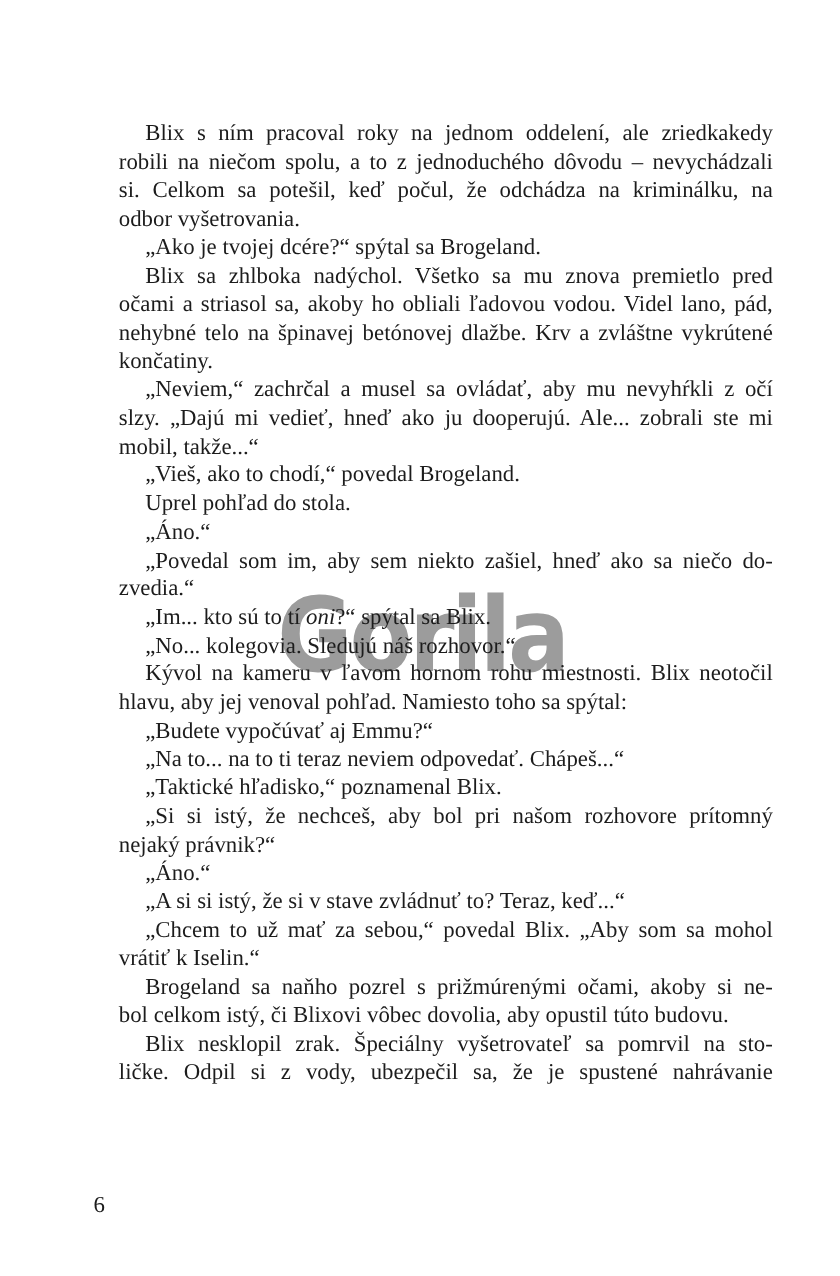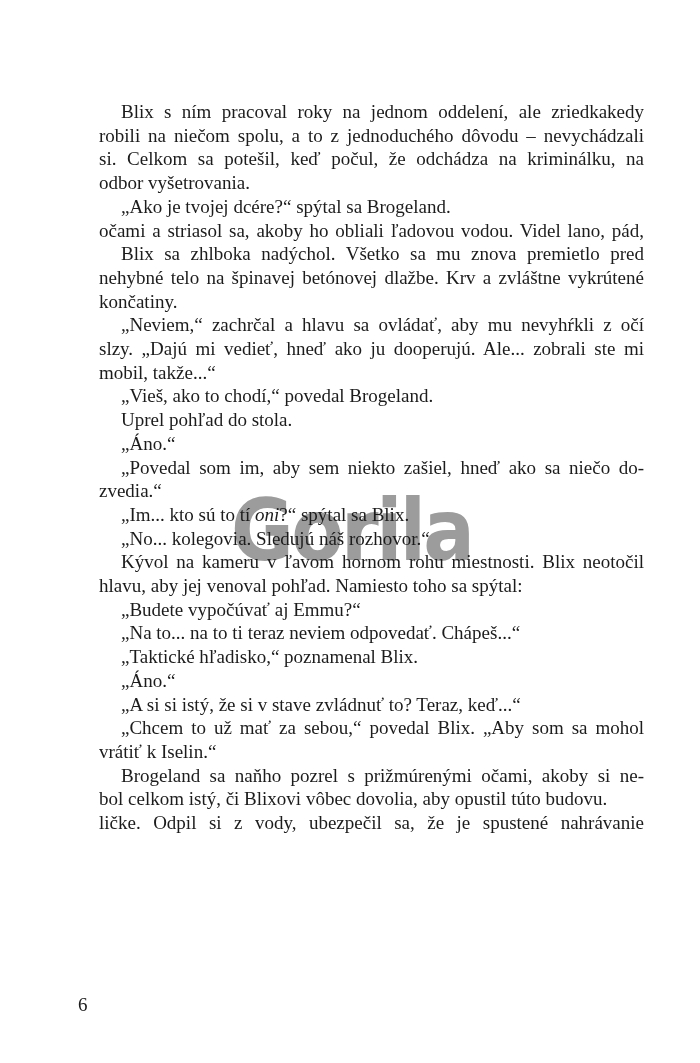--- a/index.html
+++ b/index.html
@@ -75,27 +75,27 @@
       <div>
         <div class="line first"><span>Blix s ním pracoval roky na jednom oddelení, ale zriedkakedy</span></div>
         <div class="line"><span>robili na niečom spolu, a to z jednoduchého dôvodu – nevychádzali</span></div>
         <div class="line"><span>si. Celkom sa potešil, keď počul, že odchádza na kriminálku, na</span></div>
         <div class="line noj"><span>odbor vyšetrovania.</span></div>
       </div>
       <div>
         <div class="line first noj"><span>„Ako je tvojej dcére?“ spýtal sa Brogeland.</span></div>
       </div>
       <div>
+        <div class="line first"><span>Blix sa zhlboka nadýchol. Všetko sa mu znova premietlo pred</span></div>
         <div class="line"><span>očami a striasol sa, akoby ho obliali ľadovou vodou. Videl lano, pád,</span></div>
-        <div class="line first"><span>Blix sa zhlboka nadýchol. Všetko sa mu znova premietlo pred</span></div>
         <div class="line"><span>nehybné telo na špinavej betónovej dlažbe. Krv a zvláštne vykrútené</span></div>
         <div class="line noj"><span>končatiny.</span></div>
       </div>
       <div>
-        <div class="line first"><span>„Neviem,“ zachrčal a hlavu sa ovládať, aby mu nevyhŕkli z očí</span></div>
+        <div class="line first"><span>„Neviem,“ zachrčal a musel sa ovládať, aby mu nevyhŕkli z očí</span></div>
         <div class="line"><span>slzy. „Dajú mi vedieť, hneď ako ju dooperujú. Ale... zobrali ste mi</span></div>
         <div class="line noj"><span>mobil, takže...“</span></div>
       </div>
       <div>
         <div class="line first noj"><span>„Vieš, ako to chodí,“ povedal Brogeland.</span></div>
       </div>
       <div>
         <div class="line first noj"><span>Uprel pohľad do stola.</span></div>
       </div>
       <div>
@@ -118,32 +118,37 @@
       <div>
         <div class="line first noj"><span>„Budete vypočúvať aj Emmu?“</span></div>
       </div>
       <div>
         <div class="line first noj"><span>„Na to... na to ti teraz neviem odpovedať. Chápeš...“</span></div>
       </div>
       <div>
         <div class="line first noj"><span>„Taktické hľadisko,“ poznamenal Blix.</span></div>
       </div>
       <div>
+        <div class="line first"><span>„Si si istý, že nechceš, aby bol pri našom rozhovore prítomný</span></div>
+        <div class="line noj"><span>nejaký právnik?“</span></div>
+      </div>
+      <div>
         <div class="line first noj"><span>„Áno.“</span></div>
       </div>
       <div>
         <div class="line first noj"><span>„A si si istý, že si v stave zvládnuť to? Teraz, keď...“</span></div>
       </div>
       <div>
         <div class="line first"><span>„Chcem to už mať za sebou,“ povedal Blix. „Aby som sa mohol</span></div>
         <div class="line noj"><span>vrátiť k Iselin.“</span></div>
       </div>
       <div>
         <div class="line first"><span>Brogeland sa naňho pozrel s prižmúrenými očami, akoby si ne-</span></div>
         <div class="line noj"><span>bol celkom istý, či Blixovi vôbec dovolia, aby opustil túto budovu.</span></div>
       </div>
       <div>
+        <div class="line first"><span>Blix nesklopil zrak. Špeciálny vyšetrovateľ sa pomrvil na sto-</span></div>
         <div class="line"><span>ličke. Odpil si z vody, ubezpečil sa, že je spustené nahrávanie</span></div>
       </div>
     </div>
 
   <div class="page-number">6</div>
 </div>
 
 </body></html>

